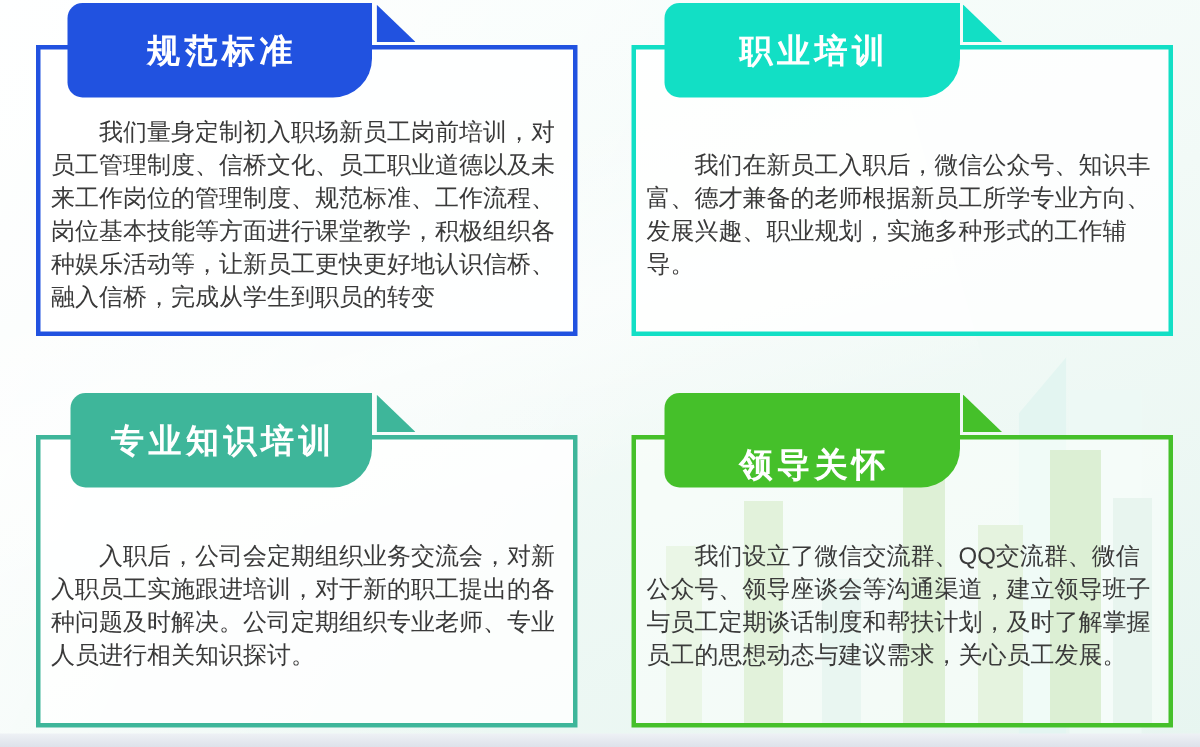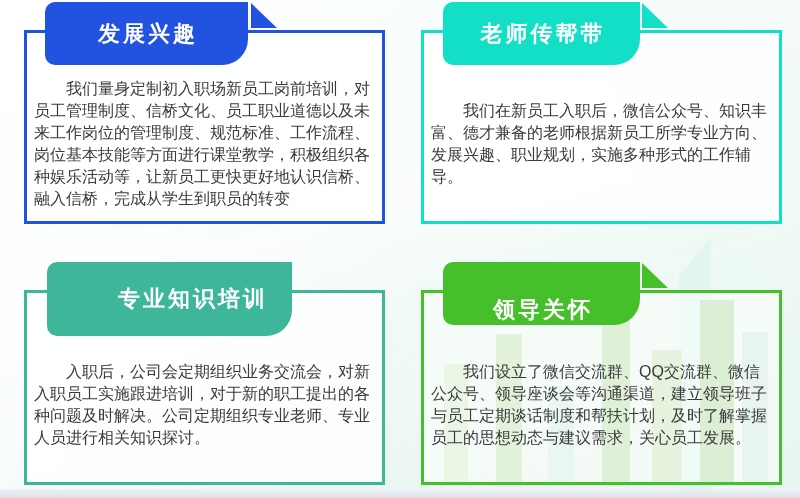--- a/index.html
+++ b/index.html
@@ -88,21 +88,21 @@
   .c0 .body-area { left: 34px;  top: 66px;  width: 342px; height: 156px; }
 
   
   .c1 .card-box  { left: 421px; top: 30px;  width: 361px; height: 194px; }
   .c1 .ribbon    { left: 443px; top: 2px;   width: 197px; height: 63px; }
   .c1 .fold      { left: 642px; top: 3px; }
   .c1 .body-area { left: 431px; top: 66px;  width: 341px; height: 156px; }
 
   
   .c2 .card-box  { left: 24px;  top: 290px; width: 361px; height: 195px; }
-  .c2 .ribbon    { left: 47px;  top: 262px; width: 201px; height: 74px; padding-left: 44px; }
+  .c2 .ribbon    { left: 47px;  top: 262px; width: 201px; height: 63px; }
   .c2 .fold      { left: 251px; top: 263px; }
   .c2 .body-area { left: 34px;  top: 326px; width: 342px; height: 157px; }
 
   
   .c3 .card-box  { left: 421px; top: 290px; width: 361px; height: 195px; }
   .c3 .ribbon    { left: 443px; top: 262px; width: 197px; height: 63px; align-items: flex-end; }
   .c3 .fold      { left: 642px; top: 263px; }
   .c3 .body-area { left: 431px; top: 326px; width: 341px; height: 157px; }
 
   
@@ -120,32 +120,32 @@
 
 <div class="page">
 
   <div class="bg-streak"></div>
   <div class="bg-building-a"></div>
   <div class="bg-building-b"></div>
 
   <div class="card c0" style="--accent: #2152e0;">
     <div class="card-box"></div>
     <div class="ribbon">
-      <span class="ribbon-title">发展兴趣</span>
+      <span class="ribbon-title">规范标准</span>
     </div>
     <div class="fold"></div>
     <div class="body-area">
       <p class="body-text">我们量身定制初入职场新员工岗前培训，对员工管理制度、信桥文化、员工职业道德以及未来工作岗位的管理制度、规范标准、工作流程、岗位基本技能等方面进行课堂教学，积极组织各种娱乐活动等，让新员工更快更好地认识信桥、融入信桥，完成从学生到职员的转变</p>
     </div>
   </div>
 
   <div class="card c1" style="--accent: #12dfc5;">
     <div class="card-box"></div>
     <div class="ribbon">
-      <span class="ribbon-title">老师传帮带</span>
+      <span class="ribbon-title">职业培训</span>
     </div>
     <div class="fold"></div>
     <div class="body-area">
       <p class="body-text">我们在新员工入职后，微信公众号、知识丰富、德才兼备的老师根据新员工所学专业方向、发展兴趣、职业规划，实施多种形式的工作辅导。</p>
     </div>
   </div>
 
   <div class="card c2" style="--accent: #3eb69a;">
     <div class="card-box"></div>
     <div class="ribbon">

